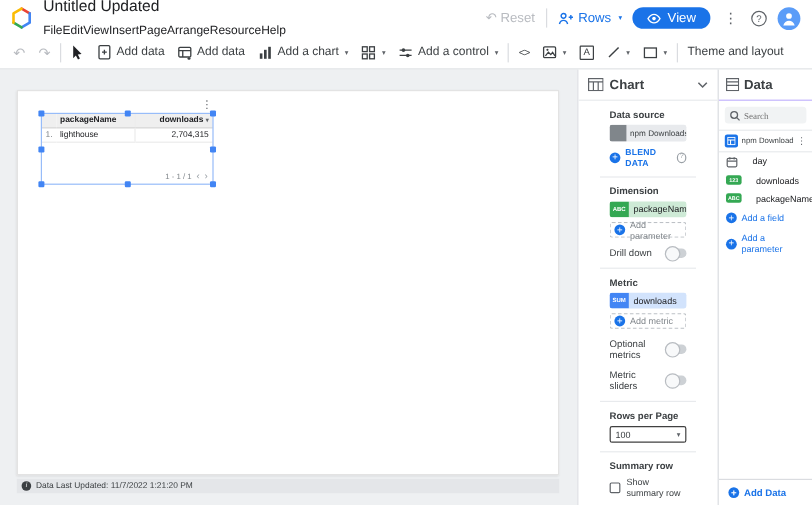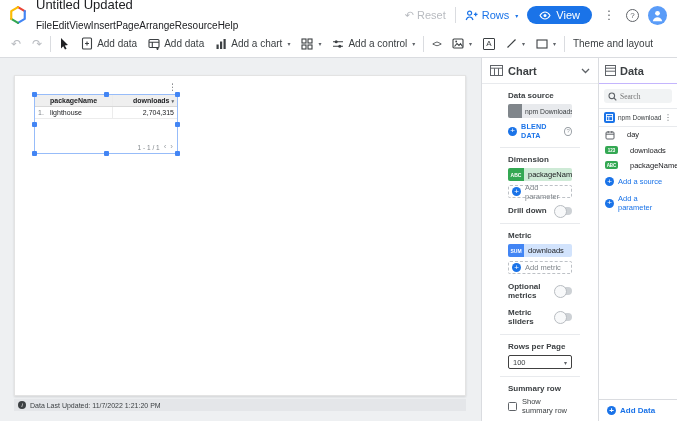--- a/index.html
+++ b/index.html
@@ -79,21 +79,21 @@
   .help-circle{margin-left:auto;width:9px;height:9px;border:1px solid #9aa0a6;border-radius:50%;color:#9aa0a6;font-size:6px;display:flex;align-items:center;justify-content:center}
   .chip{display:flex;align-items:center;height:13px;border-radius:2px;overflow:hidden;margin-bottom:4px}
   .chip.dim{background:#ceead6}
   .chip.met{background:#d2e3fc}
   .chip-badge{width:16px;height:100%;display:flex;align-items:center;justify-content:center;font-size:5px;font-weight:bold;color:#fff;flex:none}
   .dim .chip-badge{background:#34a853}
   .met .chip-badge{background:#4285f4}
   .chip-text{padding:0 4px;font-size:7.5px;color:#202124;white-space:nowrap;overflow:hidden}
   .add-dashed{display:flex;align-items:center;gap:4px;height:13px;border:1px dashed #bdc1c6;border-radius:2px;padding:0 3px;color:#80868b;font-size:7.5px;margin-bottom:5px}
   .toggle-row{display:flex;align-items:center;justify-content:space-between;margin:8px 0}
-  .toggle-label{font-size:8px;font-weight:bold;color:#3c4043}
+  .toggle-label{font-size:8px;font-weight:normal;color:#3c4043}
   .toggle{width:17px;height:8px;border-radius:4px;background:#cdd1d5;position:relative;flex:none}
   .toggle::before{content:"";position:absolute;left:-1px;top:-2px;width:11px;height:11px;border-radius:50%;background:#f8f9fa;border:1px solid #b8bcc1}
   .select{display:flex;align-items:center;height:14px;border:1px solid #404040;border-radius:2px;padding:0 4px;margin:2px 0 2px;font-size:7.5px;color:#3c4043}
   .select .caret{margin-left:auto}
   .check-row{display:flex;align-items:center;gap:5px;margin:4px 0 2px;font-size:7.5px;color:#3c4043}
   .checkbox{width:9px;height:9px;border:1px solid #5f6368;border-radius:1.5px;flex:none}
 
   
   .data-panel{width:79px;flex:none;background:#fff;border-left:1px solid #dadce0;display:flex;flex-direction:column;position:relative;overflow:hidden}
   .dp-header{height:26px;flex:none;display:flex;align-items:center;gap:4px;padding:0 6px;border-bottom:1px solid #c4b5fd}
@@ -438,21 +438,21 @@
     <div class="dp-field">
       <span class="badge">123</span>
       <span>downloads</span>
     </div>
     <div class="dp-field">
       <span class="badge">ABC</span>
       <span>packageName</span>
     </div>
     <div class="dp-add">
       <span class="plus-circle">+</span>
-      <span>Add a source</span>
+      <span>Add a field</span>
     </div>
     <div class="dp-add">
       <span class="plus-circle">+</span>
       <span>Add a parameter</span>
     </div>
     <div class="dp-footer">
       <span class="plus-circle">+</span>
       <span>Add Data</span>
     </div>
   </aside>

